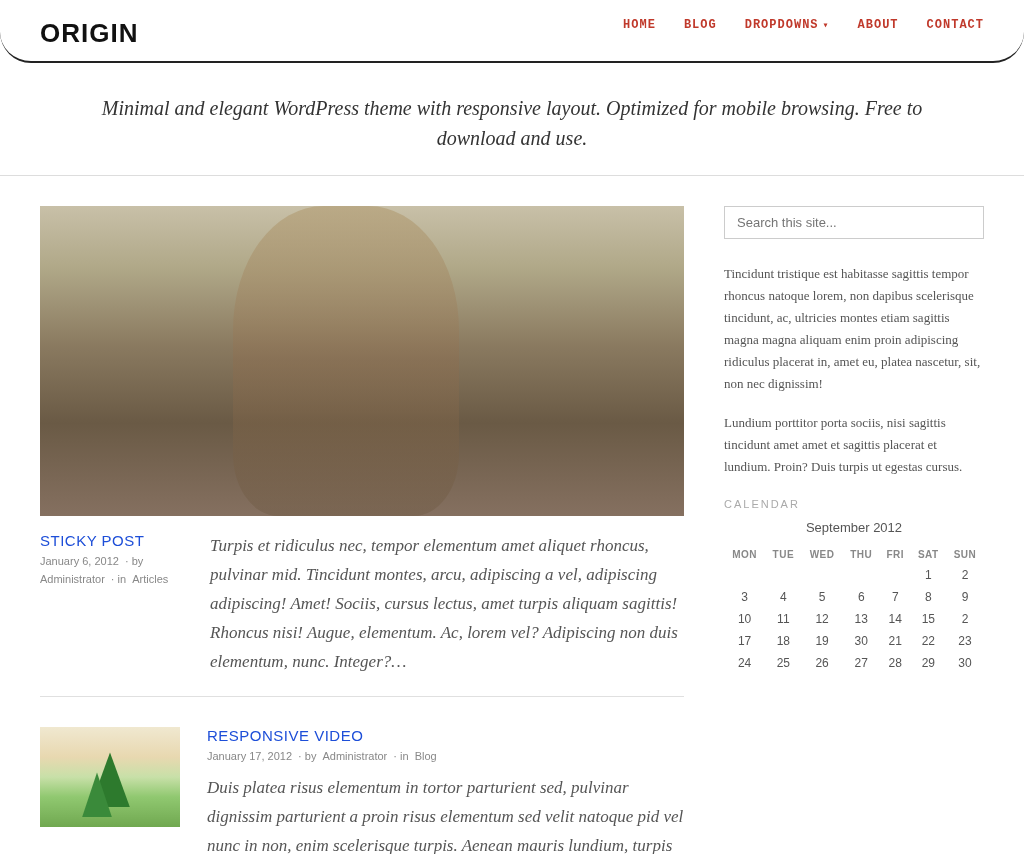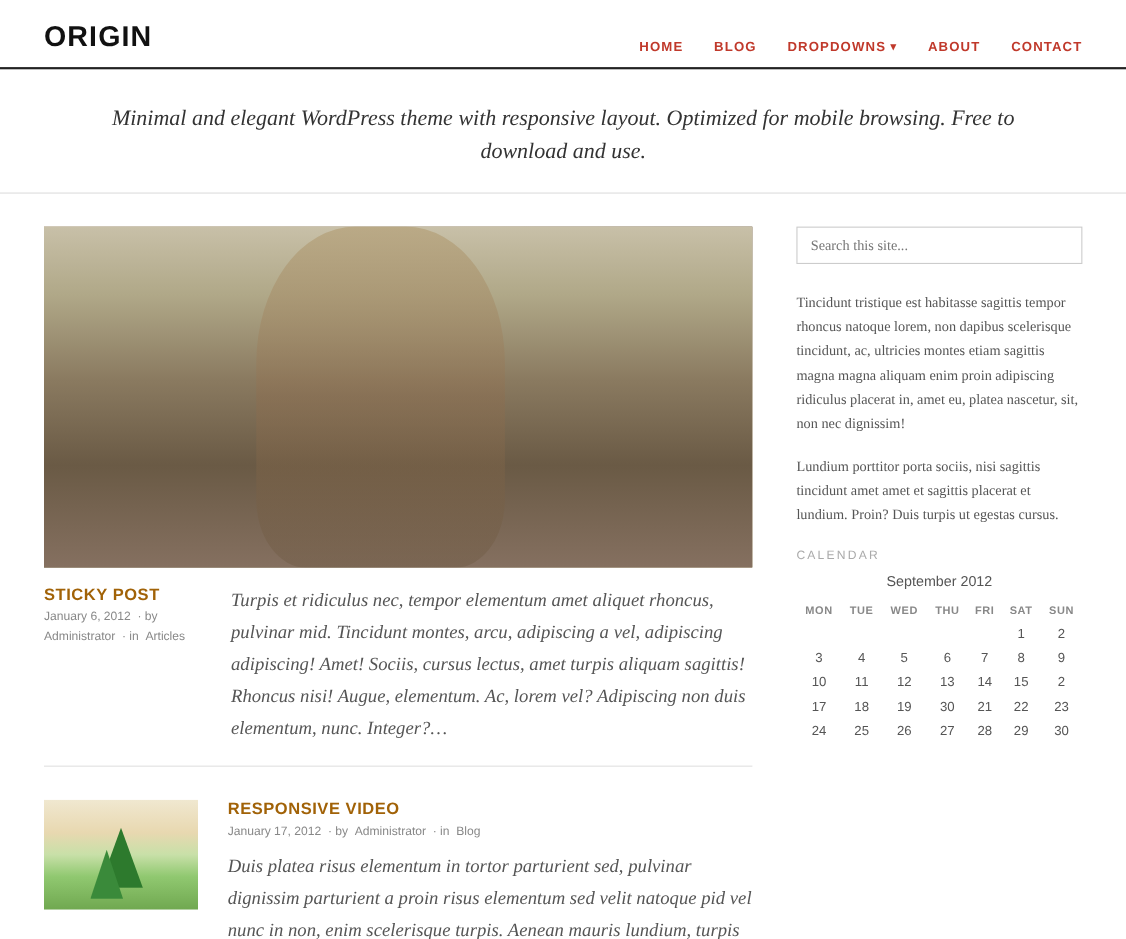--- a/index.html
+++ b/index.html
@@ -1,45 +1,45 @@
 <!DOCTYPE html>
 <html><head>
   <meta charset="utf-8">
   <style>
     * { box-sizing: border-box; margin: 0; padding: 0; }
     body { font-family: Georgia, 'Times New Roman', serif; background: #fff; color: #333; font-size: 14px; }
 
     .outer { max-width: 1024px; margin: 0 auto; background: #fff; }
 
     
-    .site-header { display: flex; align-items: flex-end; justify-content: space-between; padding: 18px 40px 12px; border-bottom: 2px solid #222; }
+    .site-header { display: flex; align-items: flex-start; justify-content: space-between; padding: 18px 40px 12px; border-bottom: 2px solid #222; border-radius: 31px; }
     .site-logo { font-family: Arial, sans-serif; font-weight: 900; font-size: 26px; color: #111; letter-spacing: 1px; text-transform: uppercase; }
     .site-nav { display: flex; gap: 28px; align-items: center; }
-    .nav-item { font-family: Liberation Sans, sans-serif; font-size: 12px; font-weight: 700; letter-spacing: 1px; text-transform: uppercase; color: #c0392b; cursor: pointer; text-decoration: none; }
+    .nav-item { font-family: Liberation Mono, monospace; font-size: 12px; font-weight: 700; letter-spacing: 1px; text-transform: uppercase; color: #c0392b; cursor: pointer; text-decoration: none; }
     .nav-dropdown { display: flex; align-items: center; gap: 4px; }
     .dropdown-arrow { font-size: 10px; color: #c0392b; }
 
     
     .tagline-section { text-align: center; padding: 30px 80px 22px; border-bottom: 1px solid #ddd; }
     .tagline-text { font-size: 20px; color: #333; line-height: 1.5; font-weight: normal; font-style: italic; }
 
     
     .main-content { display: flex; gap: 0; padding: 30px 40px; }
     .content-area { flex: 1; padding-right: 40px; }
     .sidebar { width: 260px; flex-shrink: 0; }
 
     
     .featured-image-wrap { width: 100%; margin-bottom: 16px; }
     .featured-image { width: 100%; height: 310px; background: linear-gradient(135deg, #c8b89a 0%, #a09070 20%, #8a7a60 40%, #7a6a50 60%, #9a8a70 80%, #b0a080 100%); position: relative; overflow: hidden; display: flex; align-items: center; justify-content: center; }
     .featured-image-inner { width: 100%; height: 100%; background: 
       radial-gradient(ellipse at 60% 30%, #d4c4a0 0%, #b0a080 30%, #8a7a60 60%, #6a5a40 100%); position: relative; }
     
     .featured-image-inner::before { content: ''; position: absolute; inset: 0; background: linear-gradient(180deg, #c8c0a8 0%, #b0a888 20%, #8a7a60 45%, #6a5a45 70%, #857060 100%); }
     .featured-image-inner::after { content: ''; position: absolute; top: 0; left: 30%; width: 35%; height: 100%; background: linear-gradient(180deg, rgba(180,160,120,0.7) 0%, rgba(140,110,80,0.5) 50%, rgba(100,80,55,0.3) 100%); border-radius: 40% 40% 20% 20%; }
-    .post-title { font-family: Arial, sans-serif; font-size: 15px; font-weight: 700; color: #a16207; text-transform: uppercase; letter-spacing: 0.5px; margin-bottom: 4px; }
+    .post-title { font-family: Arial, sans-serif; font-size: 15px; font-weight: 400; color: #1d4ed8; text-transform: uppercase; letter-spacing: 0.5px; margin-bottom: 4px; }
     .post-meta { font-size: 11px; color: #888; font-family: Arial, sans-serif; line-height: 1.6; }
     .post-meta span { color: #888; }
     .post-meta .dot { margin: 0 3px; }
 
     
     .post-layout { display: flex; gap: 27px; margin-bottom: 20px; }
     .post-thumb { width: 140px; height: 100px; flex-shrink: 0; overflow: hidden; }
     
     .thumb-landscape { width: 100%; height: 100%; background: linear-gradient(180deg, #f0e8d0 0%, #e8d8b0 30%, #c8e0a8 50%, #90c870 70%, #70a850 100%); position: relative; }
     .thumb-landscape::before { content: ''; position: absolute; bottom: 20%; left: 50%; transform: translateX(-50%); width: 40px; height: 55px; background: #2d7a2d; clip-path: polygon(50% 0%, 0% 100%, 100% 100%); }
@@ -49,21 +49,21 @@
 
     
     .sticky-post { margin-bottom: 30px; border-bottom: 1px solid #e0e0e0; padding-bottom: 20px; }
     .sticky-layout { display: flex; gap: 20px; margin-top: 8px; }
     .sticky-meta { width: 150px; flex-shrink: 0; }
     .sticky-text { flex: 1; font-size: 17px; color: #555; line-height: 1.7; font-style: italic; }
 
     .post-second { border-bottom: 1px solid #e0e0e0; padding-bottom: 20px; }
 
     
-    .search-box { width: 100%; padding: 8px 12px; border: 1px solid #ccc; font-size: 13px; color: #aaa; font-family: Liberation Serif, serif; margin-bottom: 24px; outline: none; }
+    .search-box { width: 100%; padding: 8px 12px; border: 1px solid #ccc; font-size: 13px; color: #aaa; font-family: Liberation Sans, sans-serif; margin-bottom: 24px; outline: none; }
 
     .sidebar-text { font-size: 13px; color: #555; line-height: 1.7; margin-bottom: 16px; }
 
     .calendar-section { margin-top: 20px; }
     .calendar-label { font-family: Arial, sans-serif; font-size: 11px; color: #aaa; letter-spacing: 2px; text-transform: uppercase; margin-bottom: 10px; }
     .calendar { width: 100%; border-collapse: collapse; font-family: Arial, sans-serif; font-size: 12px; }
     .calendar caption { font-size: 13px; color: #555; margin-bottom: 6px; font-weight: normal; text-align: center; padding-bottom: 4px; }
     .calendar th { color: #888; font-weight: 700; text-align: center; padding: 4px 2px; font-size: 10px; letter-spacing: 0.5px; }
     .calendar td { text-align: center; padding: 4px 2px; color: #555; }
     .calendar td.empty { color: transparent; }

